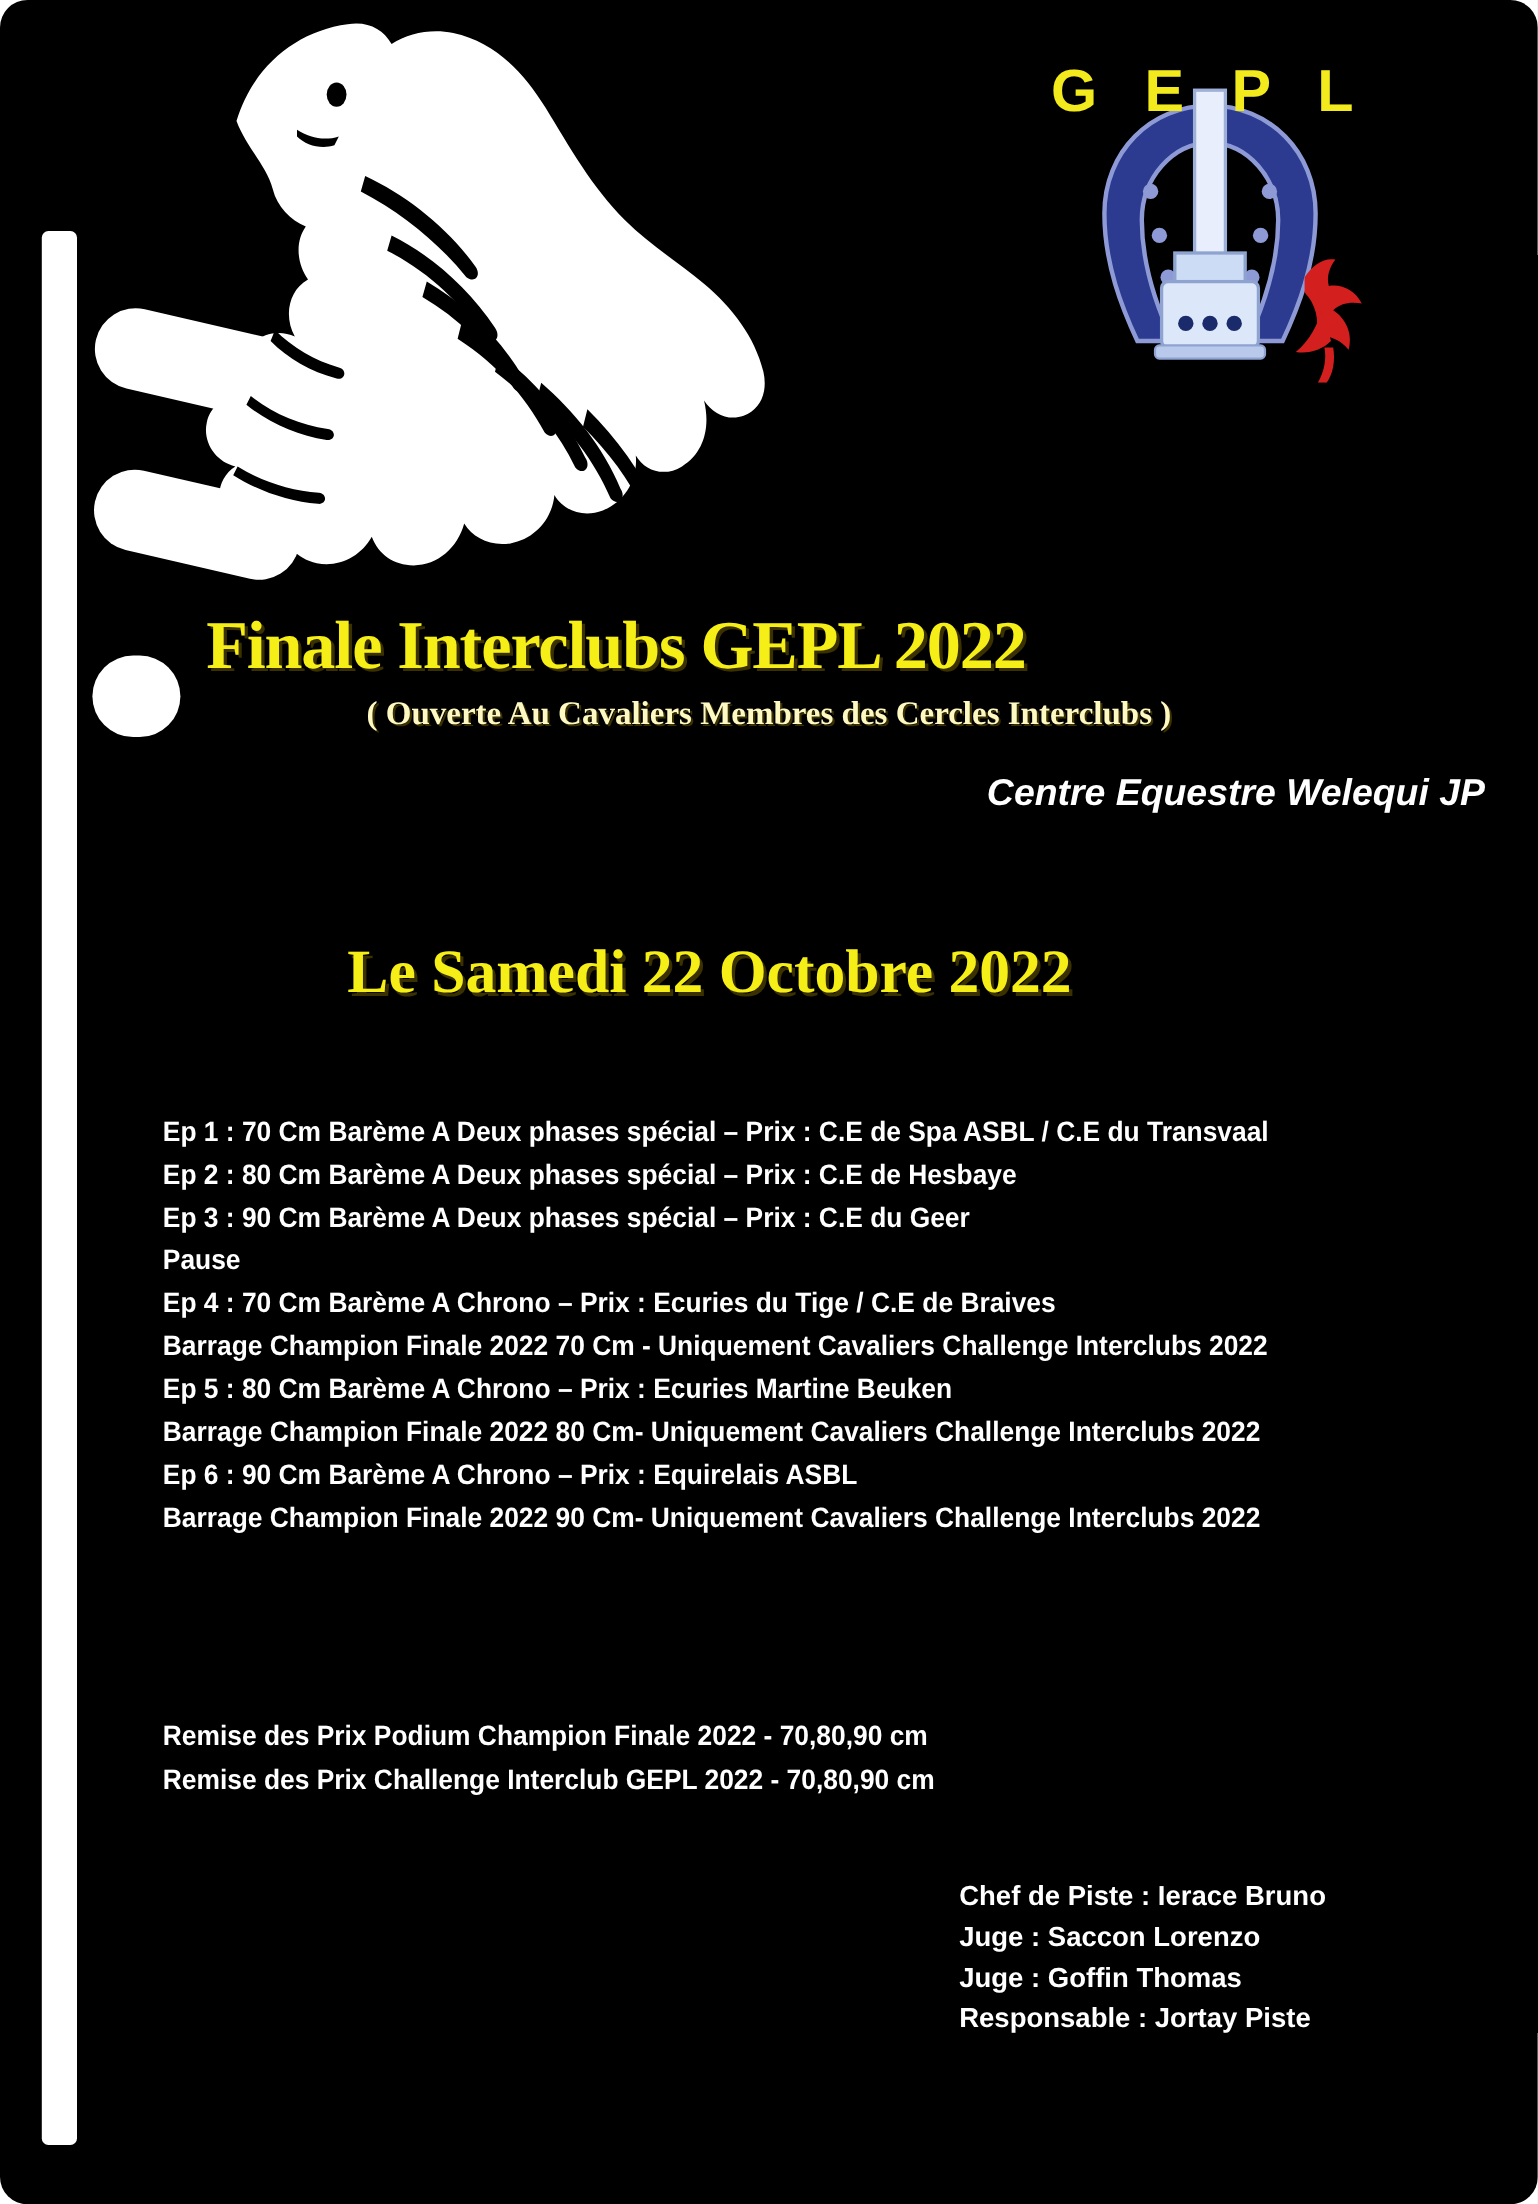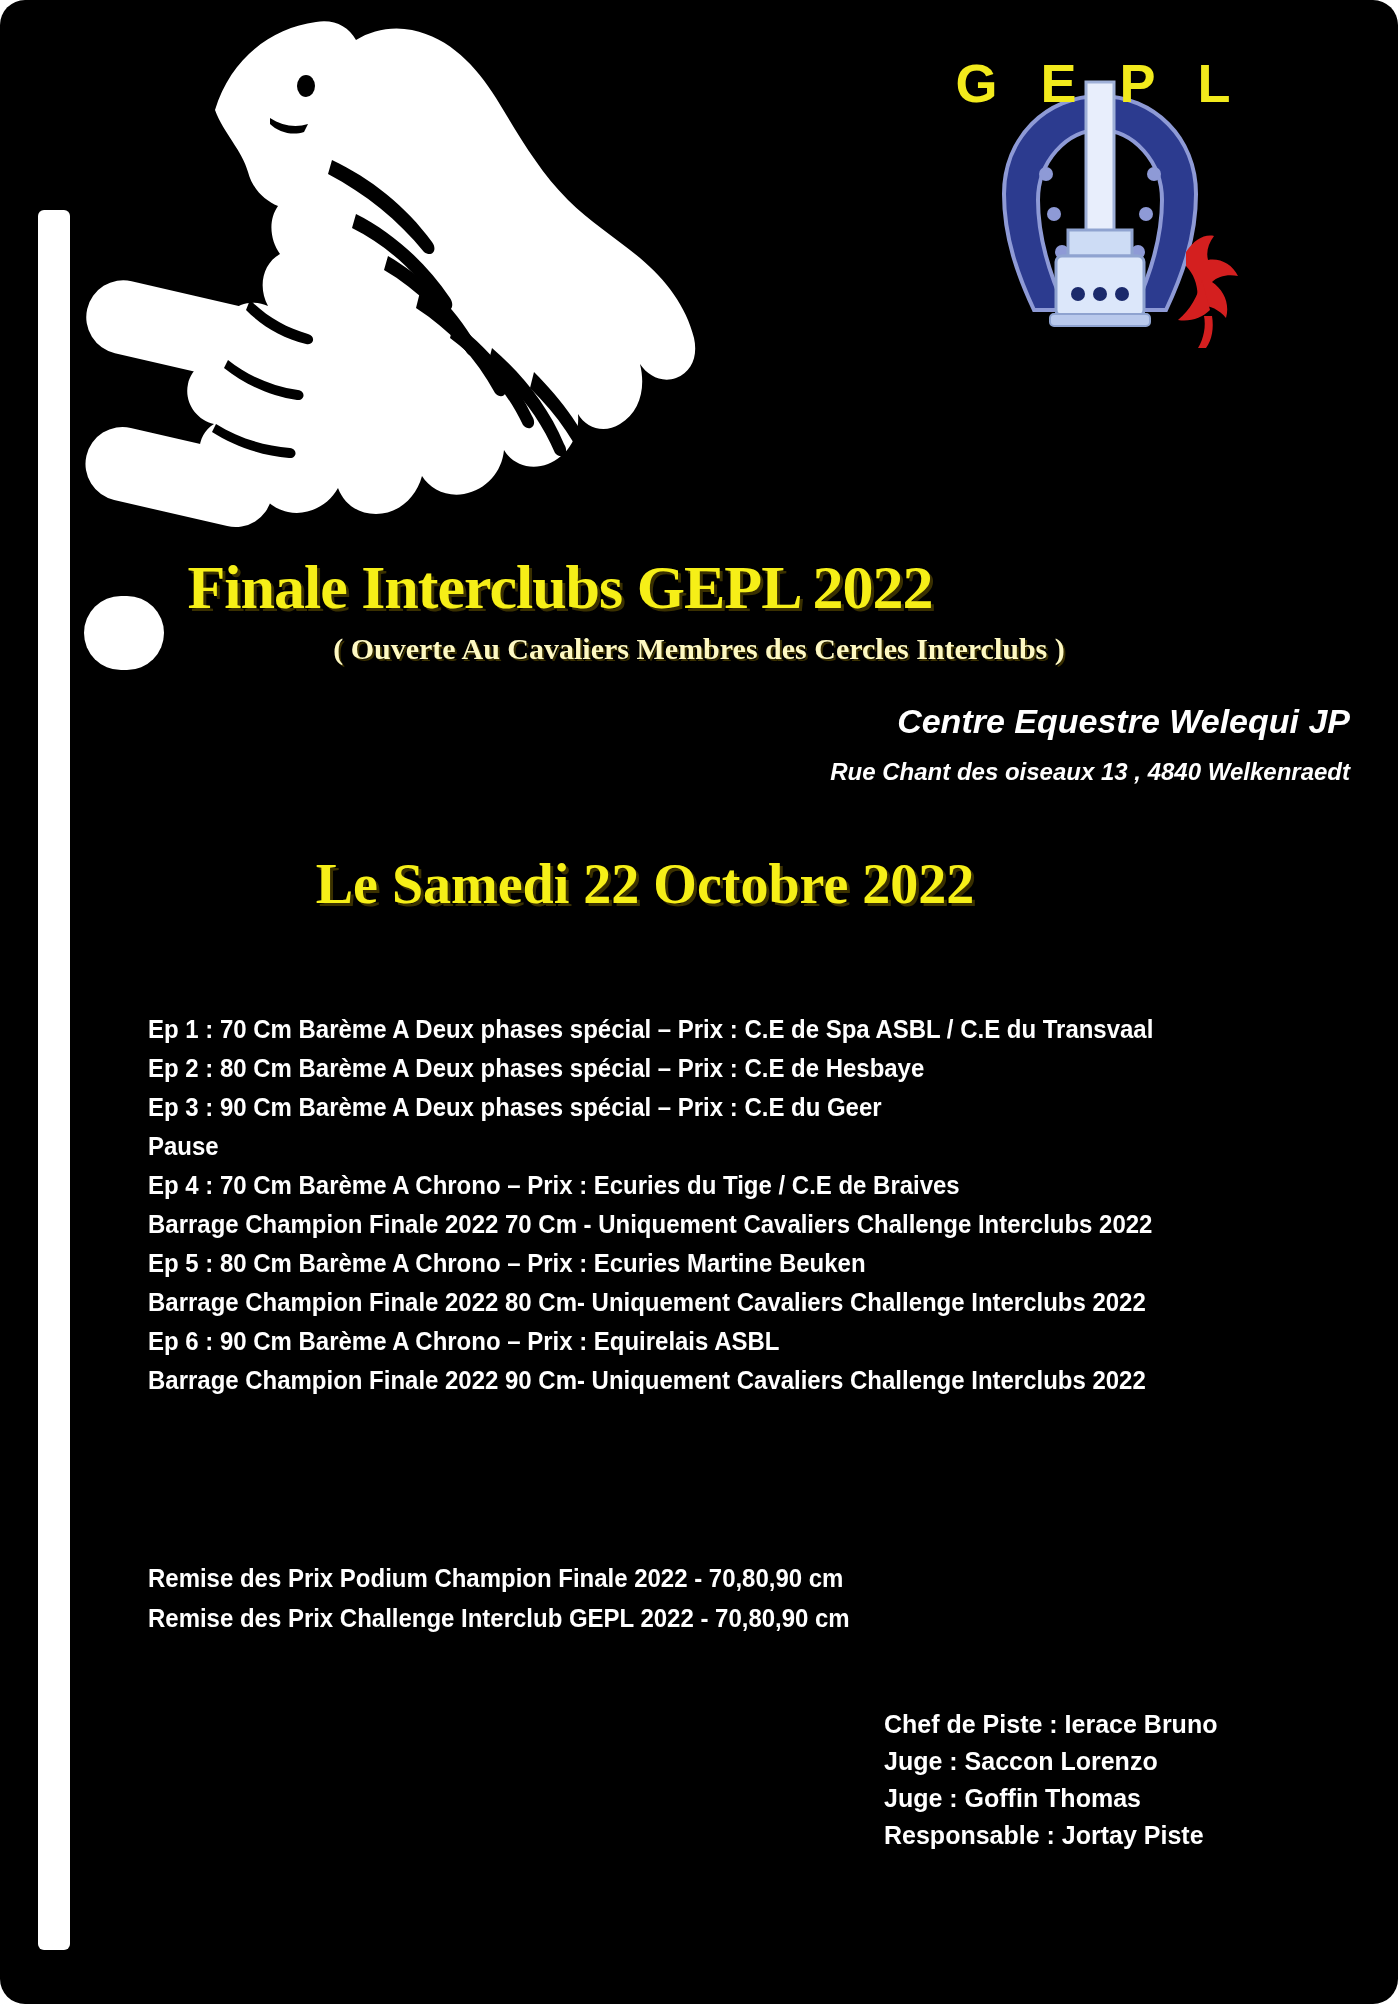--- a/index.html
+++ b/index.html
@@ -159,21 +159,20 @@
     transform: scaleX(0.94);
     transform-origin: left center;
   }
 
   
   .officials {
     position: absolute;
     left: 872px;
     top: 1706px;
     width: 460px;
-    margin-left: 12px;
   }
   .officials-line {
     color: #ffffff;
     font-family: "Liberation Sans", sans-serif;
     font-weight: bold;
     font-size: 25px;
     line-height: 37px;
     white-space: nowrap;
   }
 </style>
@@ -254,21 +253,20 @@
         <path d="M252,262 C248,278 240,292 228,302 C240,304 252,300 260,292 Z"></path>
         <path d="M262,298 C264,310 262,322 256,330 L248,330 C254,320 256,308 254,298 Z"></path>
       </g>
     </svg>
     <div class="logo-letters">G E P L</div>
   </div>
 
   <div class="title-main">Finale Interclubs GEPL 2022</div>
   <div class="title-sub">( Ouverte Au Cavaliers Membres des Cercles Interclubs )</div>
   <div class="venue">Centre Equestre Welequi JP</div>
-  <div class="venue-addr">Rue Chant des oiseaux 13 , 4840 Welkenraedt</div>
   <div class="date">Le Samedi 22 Octobre 2022</div>
 
   <div class="program">
     <div class="program-line">Ep 1 : 70 Cm Barème A  Deux phases spécial – Prix : C.E de Spa ASBL / C.E du Transvaal</div>
     <div class="program-line">Ep 2 : 80 Cm Barème A  Deux phases spécial – Prix : C.E de Hesbaye</div>
     <div class="program-line">Ep 3 : 90 Cm Barème A  Deux phases spécial – Prix : C.E du Geer</div>
     <div class="program-line">Pause</div>
     <div class="program-line">Ep 4 : 70 Cm Barème A  Chrono – Prix : Ecuries du Tige / C.E de Braives</div>
     <div class="program-line">Barrage Champion Finale 2022 70 Cm - Uniquement Cavaliers Challenge Interclubs 2022</div>
     <div class="program-line">Ep 5 : 80 Cm Barème A  Chrono – Prix : Ecuries Martine Beuken</div>

